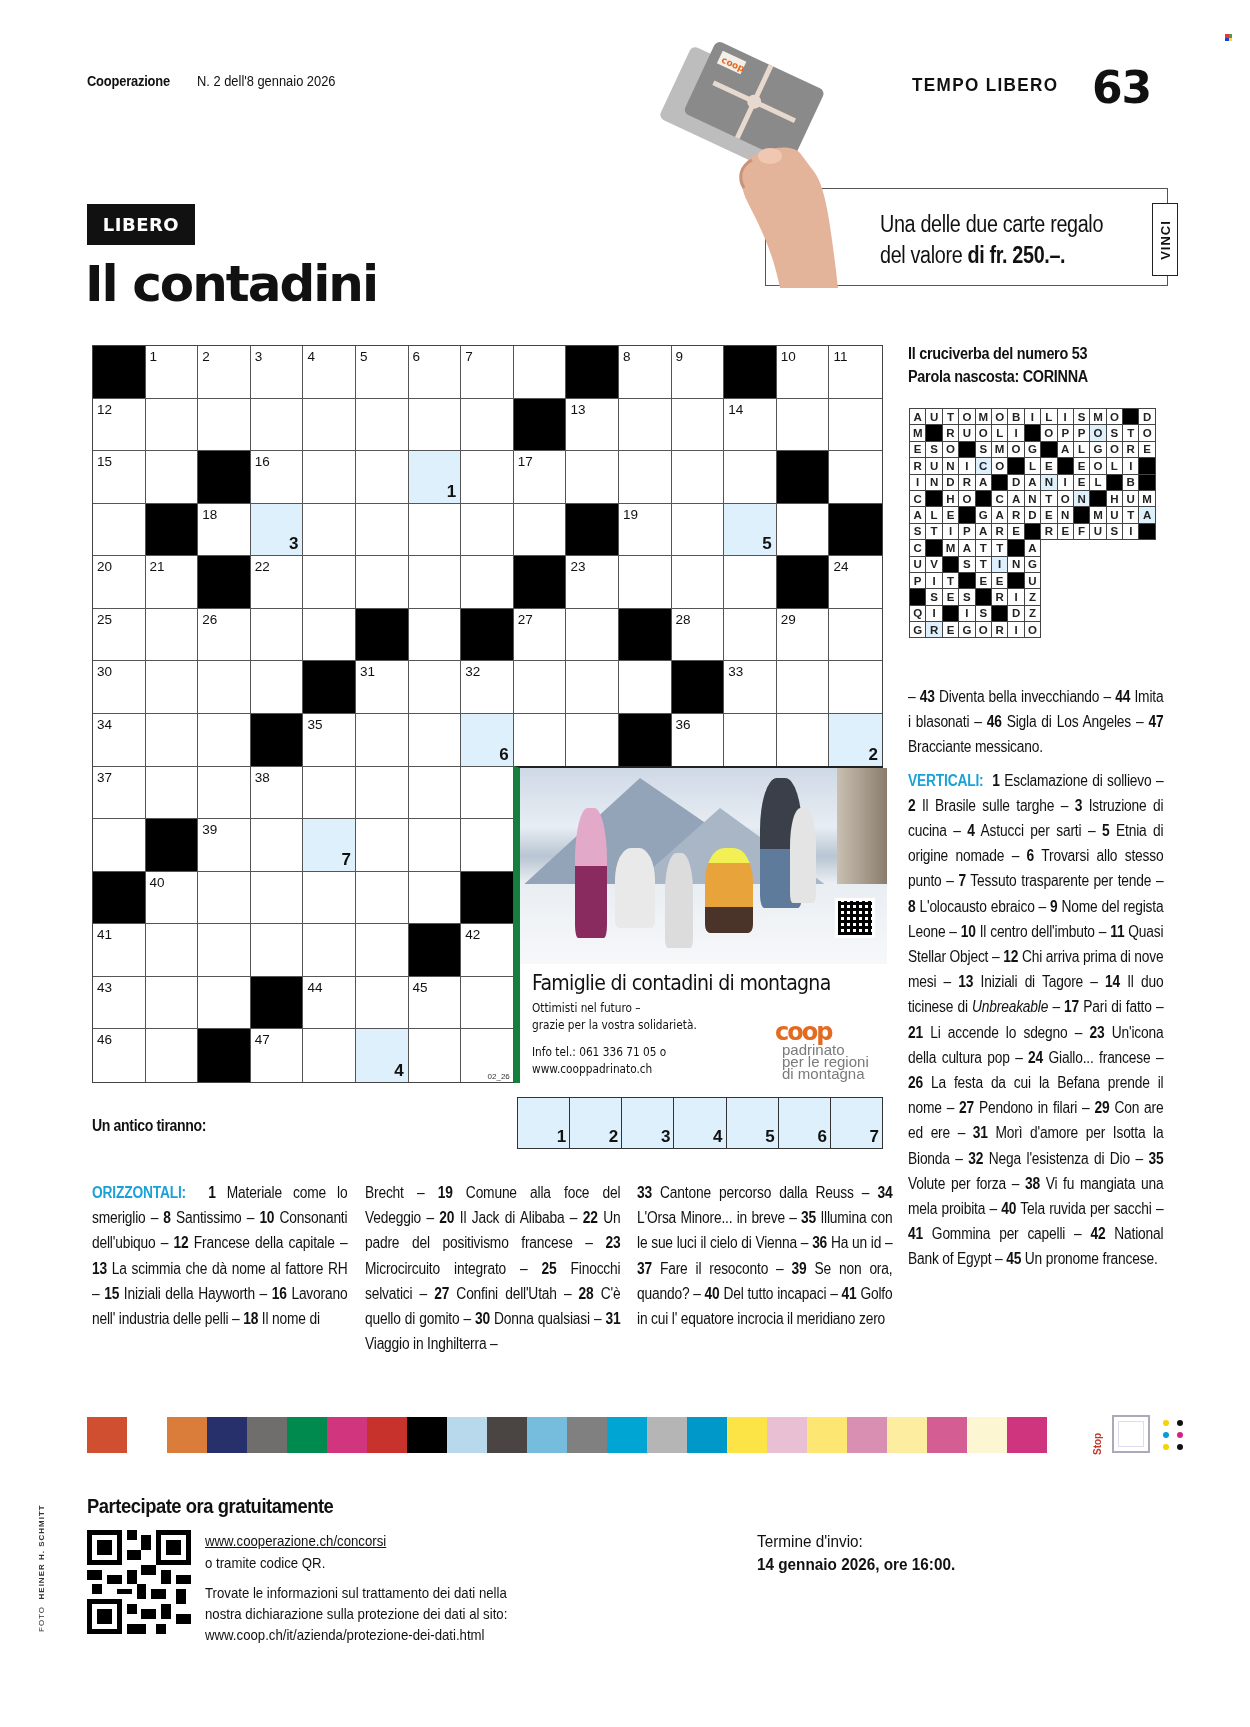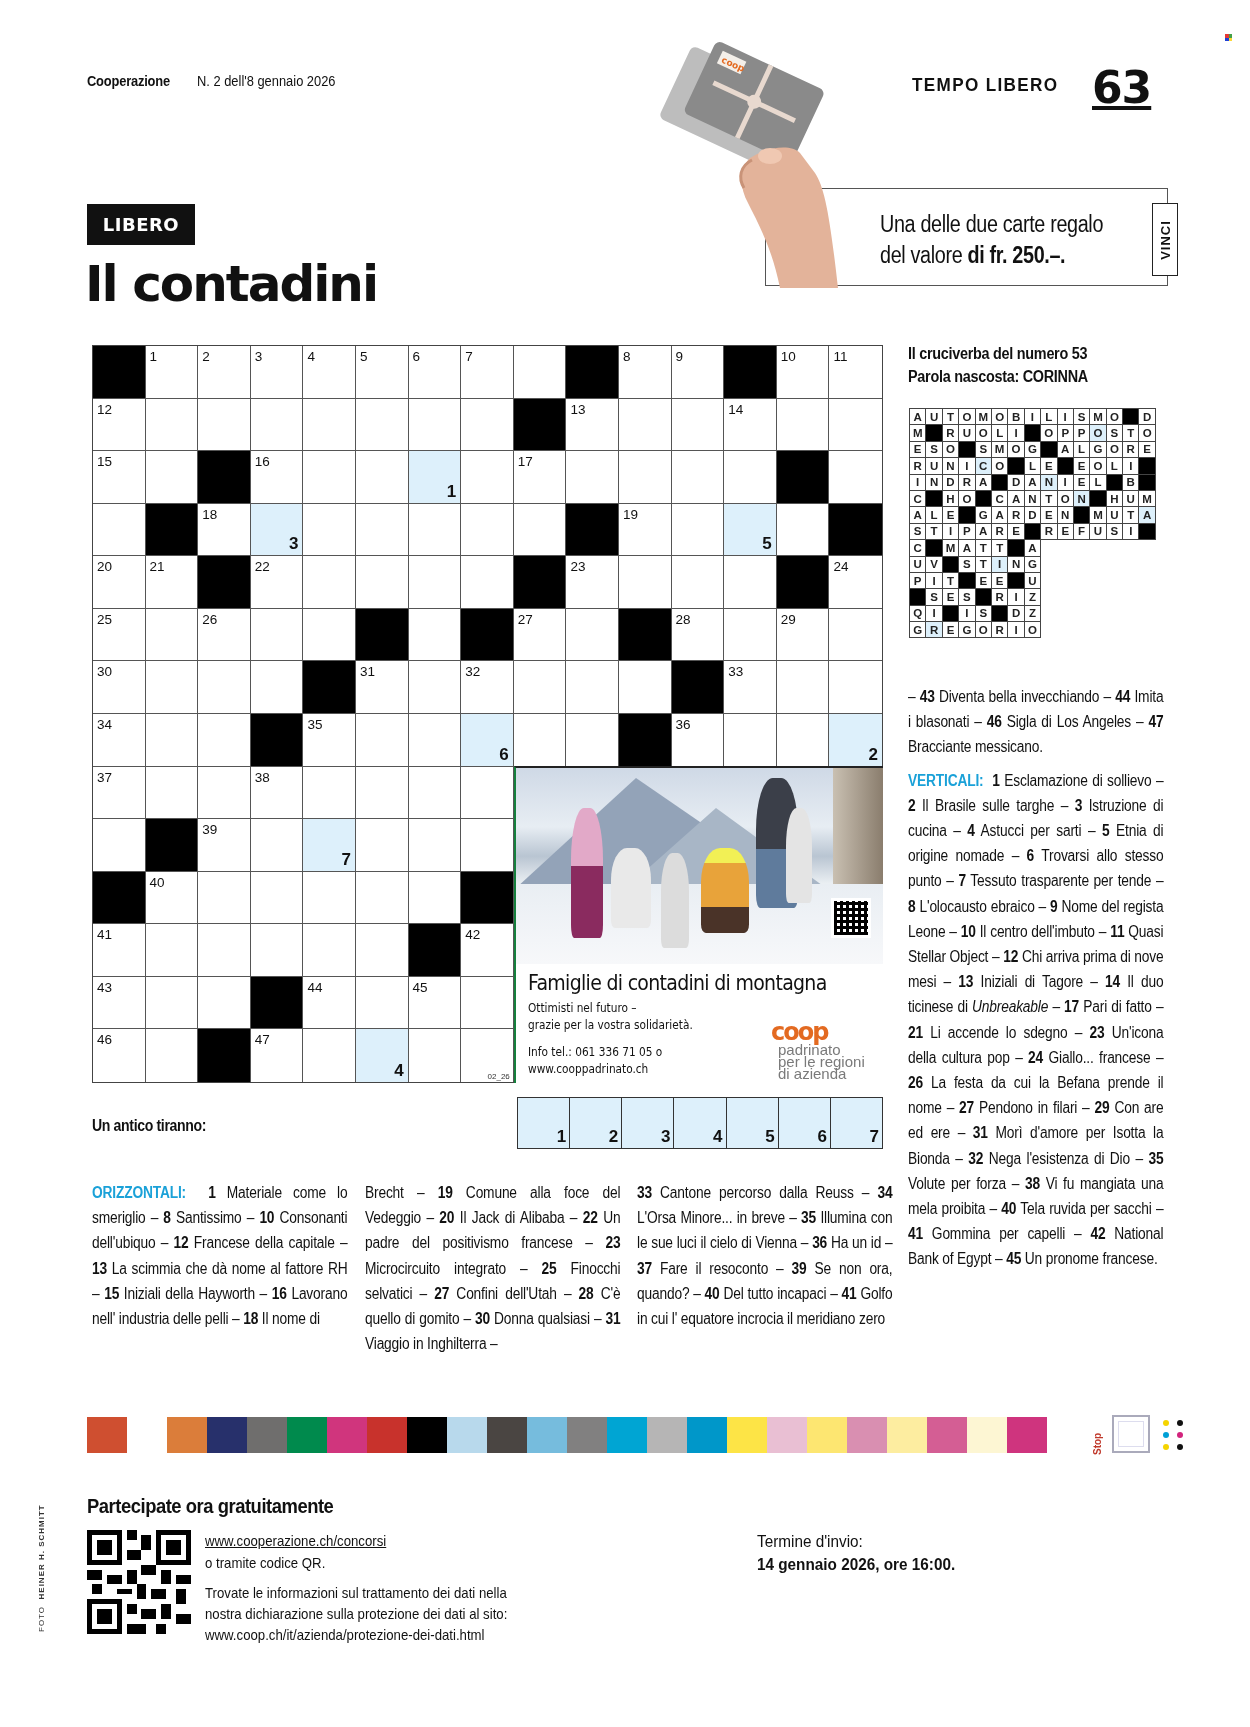--- a/index.html
+++ b/index.html
@@ -4,21 +4,21 @@
 <style>
   * { box-sizing: border-box; margin: 0; padding: 0; }
   html, body { width: 1250px; height: 1727px; background: #fff; overflow: hidden; }
   body { position: relative; font-family: "Liberation Sans", sans-serif; color: #111; }
   .abs { position: absolute; }
 
   
   .hdr-pub { left: 87px; top: 73px; font-size: 14px; font-weight: bold; letter-spacing: -0.2px; transform: scaleX(0.92); transform-origin: left; }
   .hdr-issue { left: 197px; top: 73px; font-size: 14px; transform: scaleX(0.92); transform-origin: left; }
   .hdr-section { left: 912px; top: 74px; font-size: 19px; font-weight: bold; letter-spacing: 1.5px; transform: scaleX(0.9); transform-origin: left; }
-  .hdr-page { left: 1092px; top: 62px; font-size: 44px; font-weight: 900; font-family: "DejaVu Sans", sans-serif; letter-spacing: -1px; text-decoration: underline; }
+  .hdr-page { left: 1092px; top: 62px; font-size: 44px; font-weight: 900; font-family: "DejaVu Sans", sans-serif; letter-spacing: -1px; }
   .reg-mark { left: 1225px; top: 34px; width: 7px; height: 7px; }
   .reg-mark i { position: absolute; width: 3.5px; height: 3.5px; }
 
   
   .prize-box { left: 765px; top: 188px; width: 403px; height: 98px; border: 1.5px solid #555; background: #fff; }
   .prize-text { left: 880px; top: 209px; font-size: 23px; line-height: 31px; letter-spacing: -0.4px; transform: scaleX(0.86); transform-origin: left; white-space: nowrap; }
   .prize-text b { font-weight: bold; }
   .vinci-tab { left: 1152px; top: 203px; width: 26px; height: 73px; border: 1.5px solid #222; background: #fff; }
   .vinci-tab span { position: absolute; left: 50%; top: 50%; transform: translate(-50%,-50%) rotate(-90deg); font-size: 13px; font-weight: 900; letter-spacing: 1px; }
 
@@ -34,21 +34,21 @@
   .cell { border-right: 1px solid #555; border-bottom: 1px solid #555; position: relative; background: #fff; }
   .cell.black { background: #000; }
   .cell.blue { background: #ddf0fb; }
   .cell .num { position: absolute; left: 4px; top: 3px; font-size: 13.5px; }
   .cell .key { position: absolute; right: 4px; bottom: 1px; font-size: 17px; font-weight: bold; }
   .cell .code { position: absolute; right: 3px; bottom: 1px; font-size: 8px; color: #333; }
   .cell.col14 { border-right: none; }
   .cell.row13 { border-bottom: none; }
 
   
-  .ad { left: 514px; top: 766px; width: 369px; height: 317px; background: #fff; border-left: 2px solid #15803d; border-top: 2px solid #222; }
+  .ad { left: 514px; top: 766px; width: 369px; height: 317px; background: #fff; border-left: 6px solid #15803d; border-top: 2px solid #222; }
   .ad-photo { position: absolute; left: 0; top: 0; width: 367px; height: 196px; overflow: hidden;
     background: linear-gradient(180deg, #cfd9e6 0%, #e7edf3 30%, #b9c5d2 45%, #eef2f5 60%, #f6f7f9 100%); }
   .ad-photo .mtn { position: absolute; left: 0; top: 10px; width: 0; height: 0; border-left: 120px solid transparent; border-right: 160px solid transparent; border-bottom: 110px solid #93a3b8; }
   .ad-photo .mtn2 { position: absolute; left: 110px; top: 40px; width: 0; height: 0; border-left: 90px solid transparent; border-right: 110px solid transparent; border-bottom: 80px solid #a8b6c6; }
   .ad-photo .barn { position: absolute; right: 0; top: 0; width: 50px; height: 120px; background: linear-gradient(90deg,#c9c0b2,#8a7d6d); }
   .ad-photo .snow { position: absolute; left: 0; bottom: 0; width: 100%; height: 80px; background: linear-gradient(180deg,#e9eef3,#f7f8fa); }
   .fig { position: absolute; border-radius: 40% 40% 10% 10%; }
   .qr-small { position: absolute; right: 12px; top: 130px; width: 40px; height: 40px; background: #fff; padding: 3px; }
   .qr-small div { width: 100%; height: 100%; background:
       repeating-linear-gradient(90deg,#000 0 3px,#fff 3px 6px),
@@ -484,21 +484,21 @@
     <div>grazie per la vostra solidarietà.</div>
   </div>
   <div class="ad-info">
     <div>Info tel.: 061 336 71 05 o</div>
     <div>www.cooppadrinato.ch</div>
   </div>
   <div class="coop-logo">coop</div>
   <div class="coop-tag">
     <div>padrinato</div>
     <div>per le regioni</div>
-    <div>di azienda</div>
+    <div>di montagna</div>
   </div>
 </div>
 
 <div class="abs sol-label">Un antico tiranno:</div>
 <div class="abs sol-strip" id="sol">
     <div class="sol-cell">
       <span>1</span>
     </div>
     <div class="sol-cell">
       <span>2</span>

